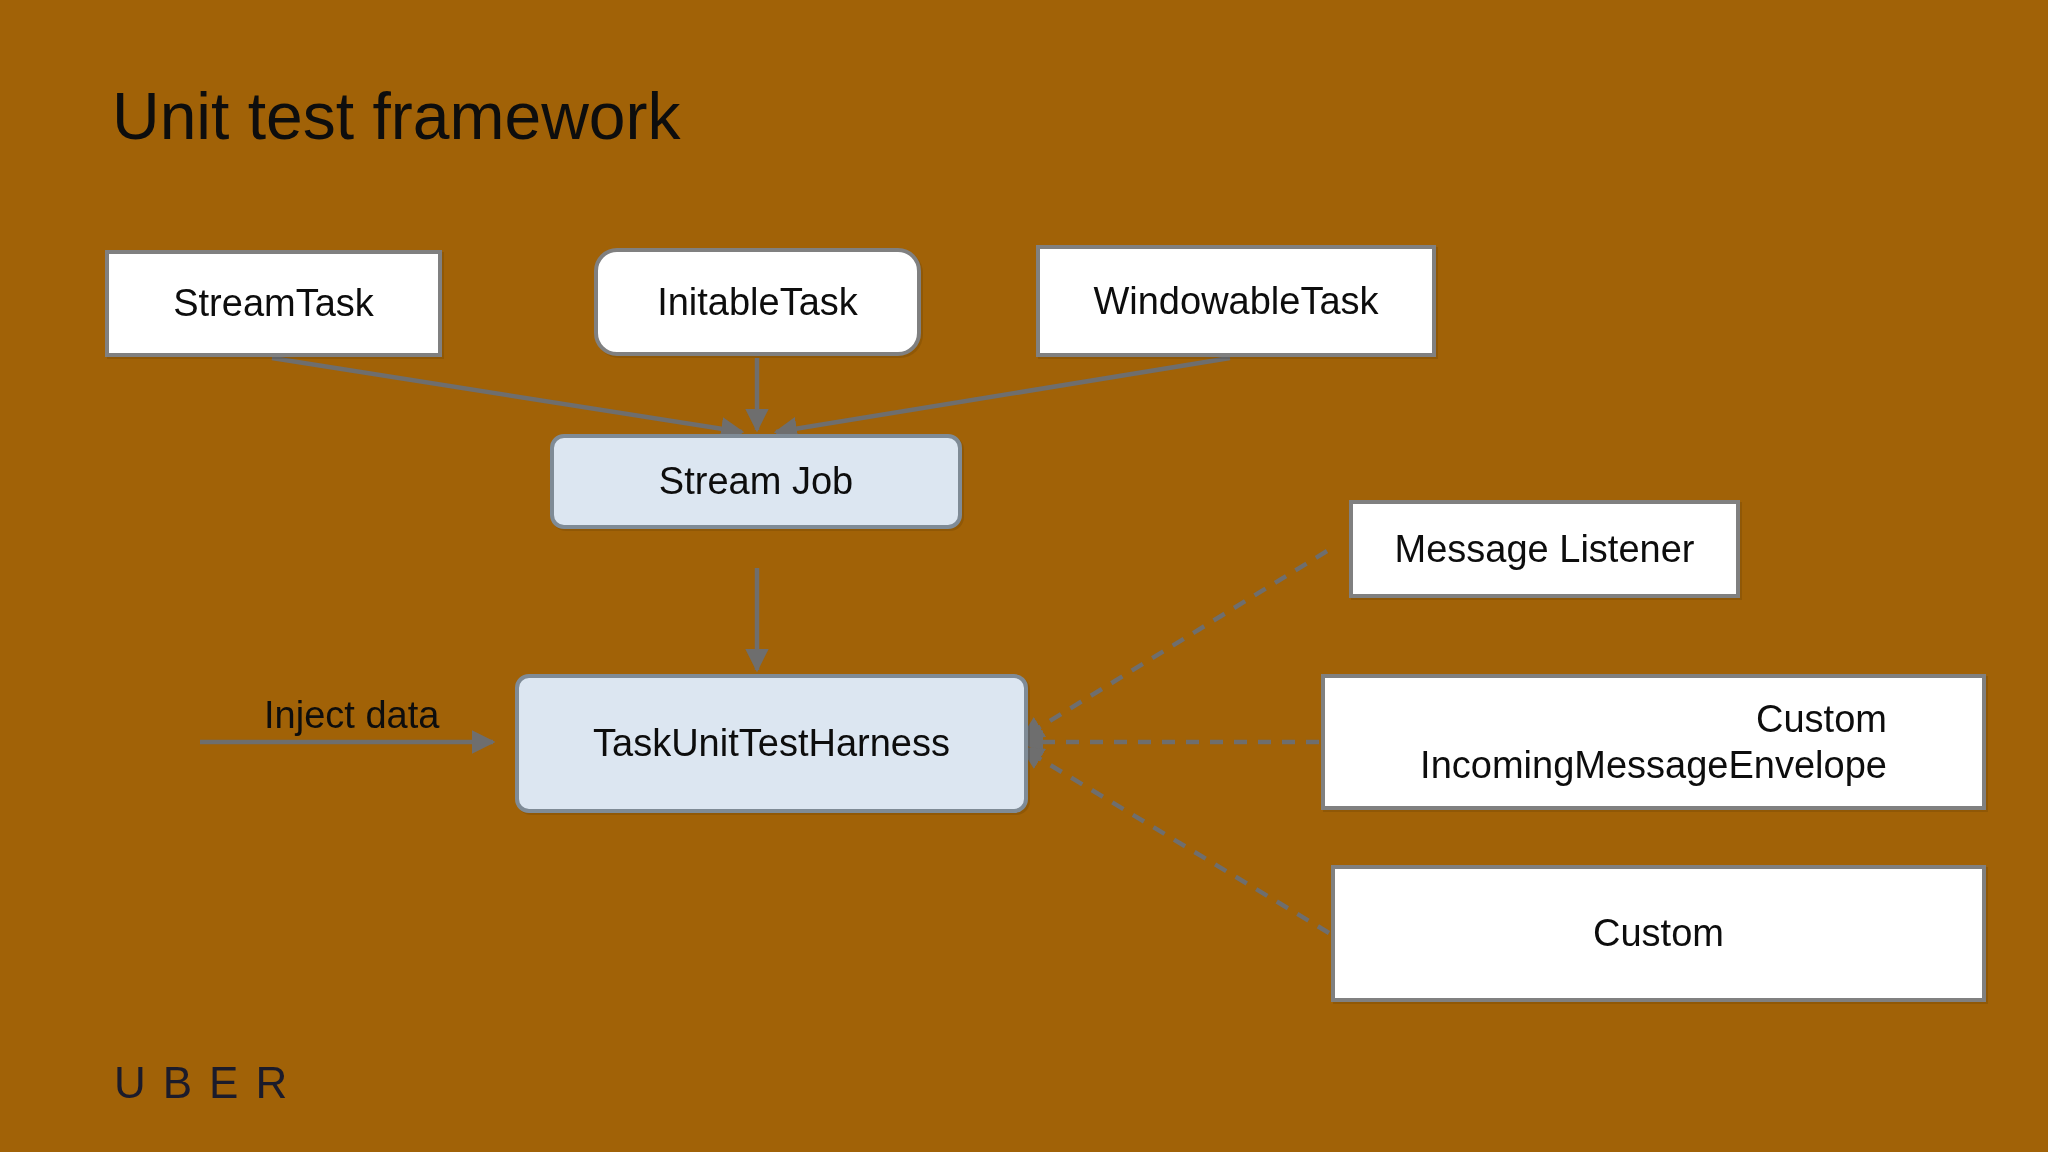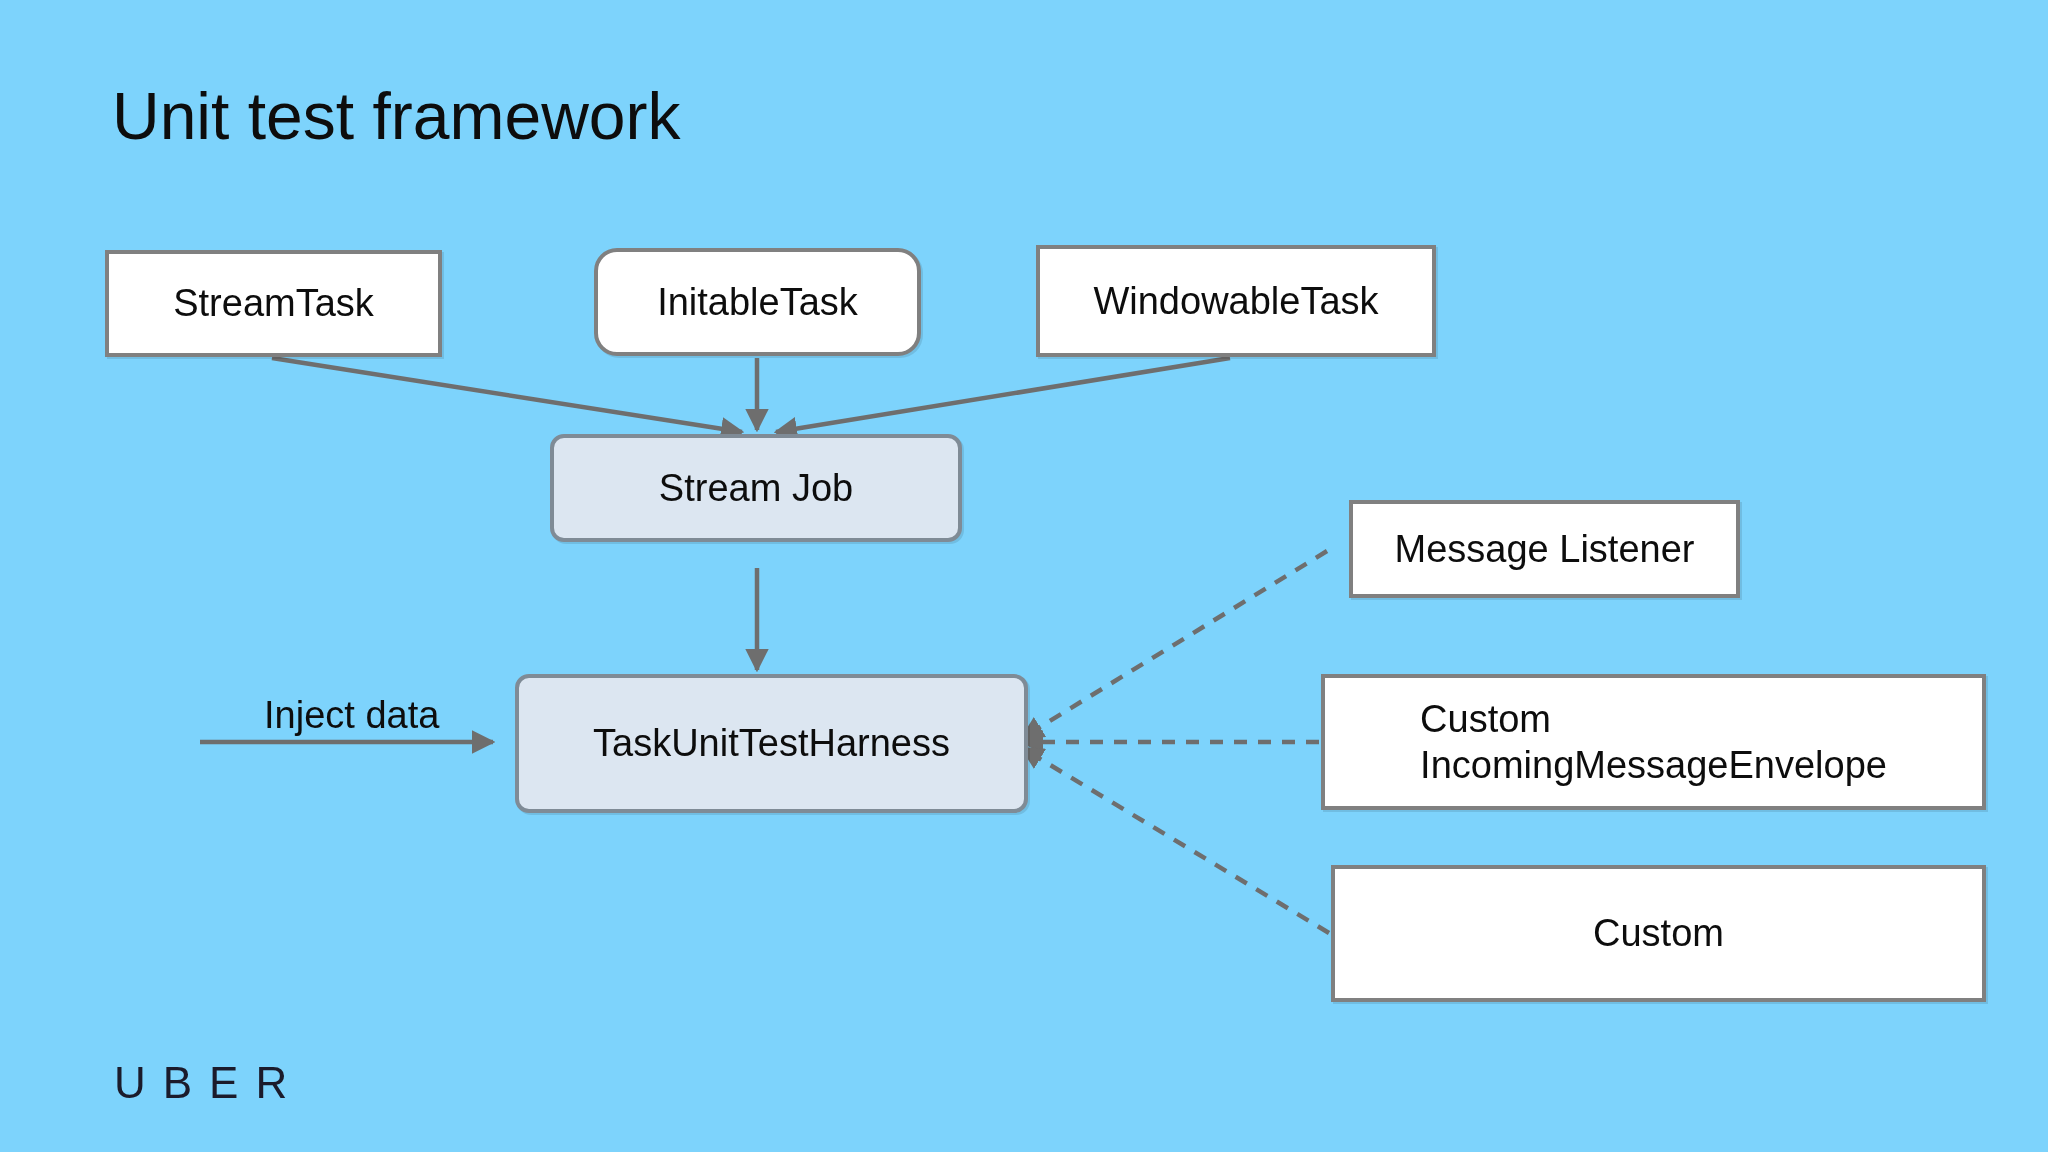--- a/index.html
+++ b/index.html
@@ -4,21 +4,21 @@
 <style>
   html, body {
     margin: 0;
     padding: 0;
     background: #ffffff;
   }
   #slide {
     position: relative;
     width: 2048px;
     height: 1152px;
-    background: #7dd3fc;
+    background: #a16207;
     overflow: hidden;
     font-family: "Liberation Sans", sans-serif;
   }
   #wires {
     position: absolute;
     left: 0;
     top: 0;
     width: 2048px;
     height: 1152px;
     pointer-events: none;
@@ -32,21 +32,21 @@
     color: #0d0d0d;
     letter-spacing: 0px;
     white-space: nowrap;
   }
   .node {
     position: absolute;
     box-sizing: border-box;
     display: flex;
     align-items: center;
     justify-content: center;
-    text-align: left;
+    text-align: right;
     color: #0d0d0d;
     font-size: 38px;
     line-height: 1.22;
     border: 4px solid #808080;
     background: #ffffff;
     box-shadow: 2px 2px 0 rgba(0,0,0,0.10);
   }
   .node.accent {
     background: #dce6f1;
     border: 4px solid #7f8b96;
@@ -66,21 +66,21 @@
     font-size: 44px;
     font-weight: 300;
     letter-spacing: 17px;
     color: #1b1b2b;
     font-family: "Liberation Sans", sans-serif;
   }
   
   #node-streamtask      { left: 105px;  top: 250px; width: 337px; height: 107px; }
   #node-initabletask    { left: 594px;  top: 248px; width: 327px; height: 108px; border-radius: 23px; }
   #node-windowabletask  { left: 1036px; top: 245px; width: 400px; height: 112px; }
-  #node-streamjob       { left: 550px;  top: 434px; width: 412px; height: 108px; }
+  #node-streamjob       { left: 550px;  top: 434px; width: 412px; height: 95px; }
   #node-harness         { left: 499px;  top: 674px; width: 513px; height: 139px; margin-left: 16px; }
   #node-message-listener{ left: 1329px; top: 500px; width: 391px; height: 98px; margin-left: 20px; }
   #node-custom-ime      { left: 1321px; top: 674px; width: 665px; height: 136px; }
   #node-custom-mc       { left: 1331px; top: 865px; width: 655px; height: 137px; }
   #label-inject-data    { left: 264px;  top: 694px; }
 </style>
 </head>
 <body>
 
 <div id="slide">

